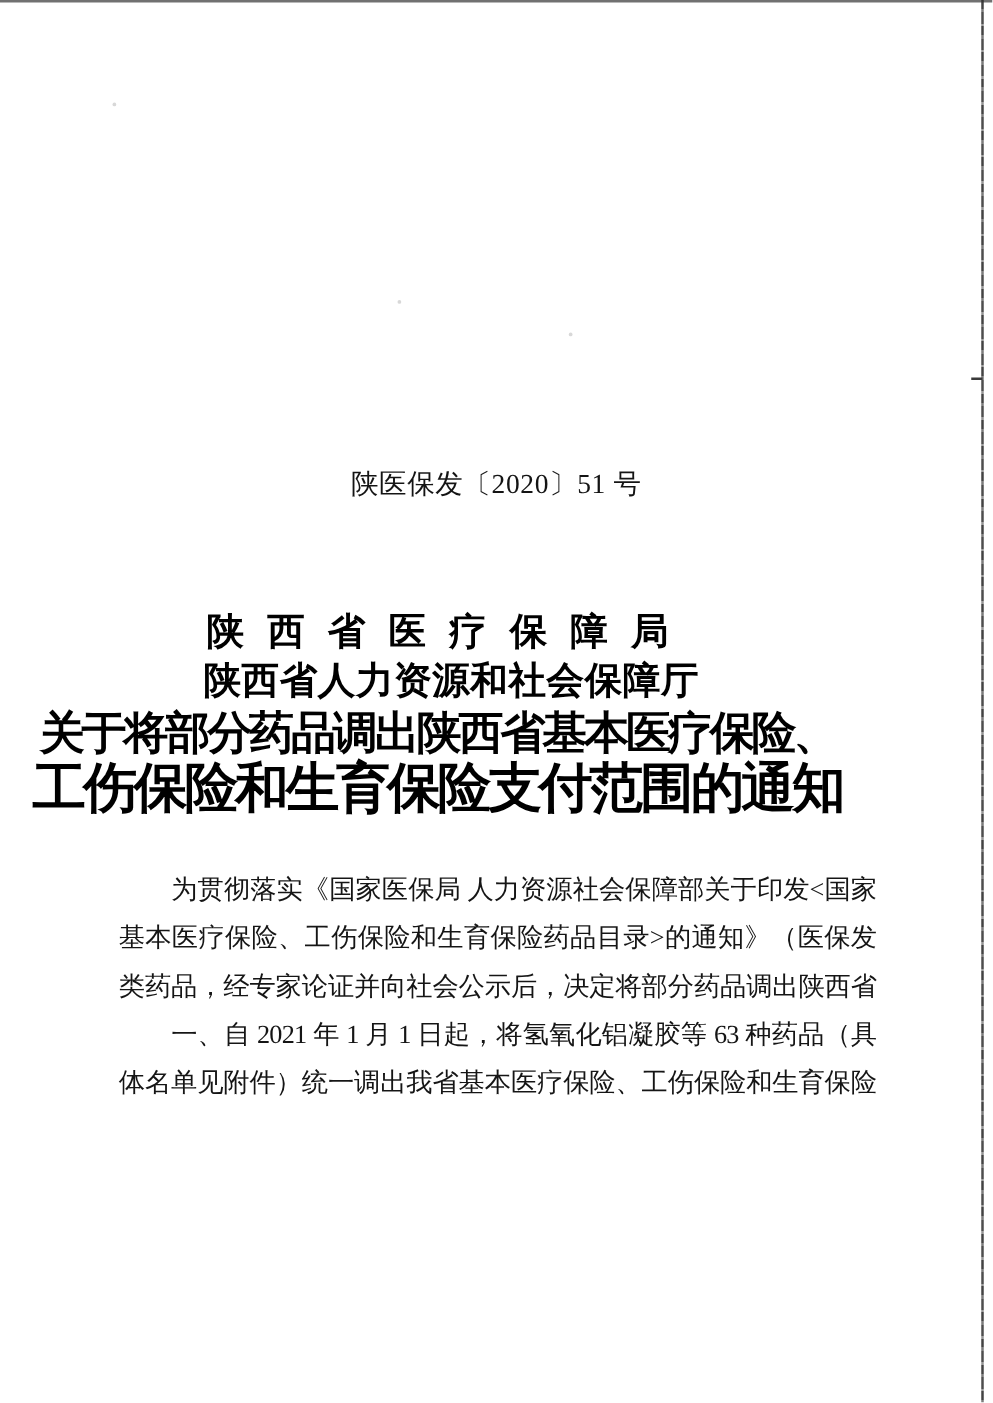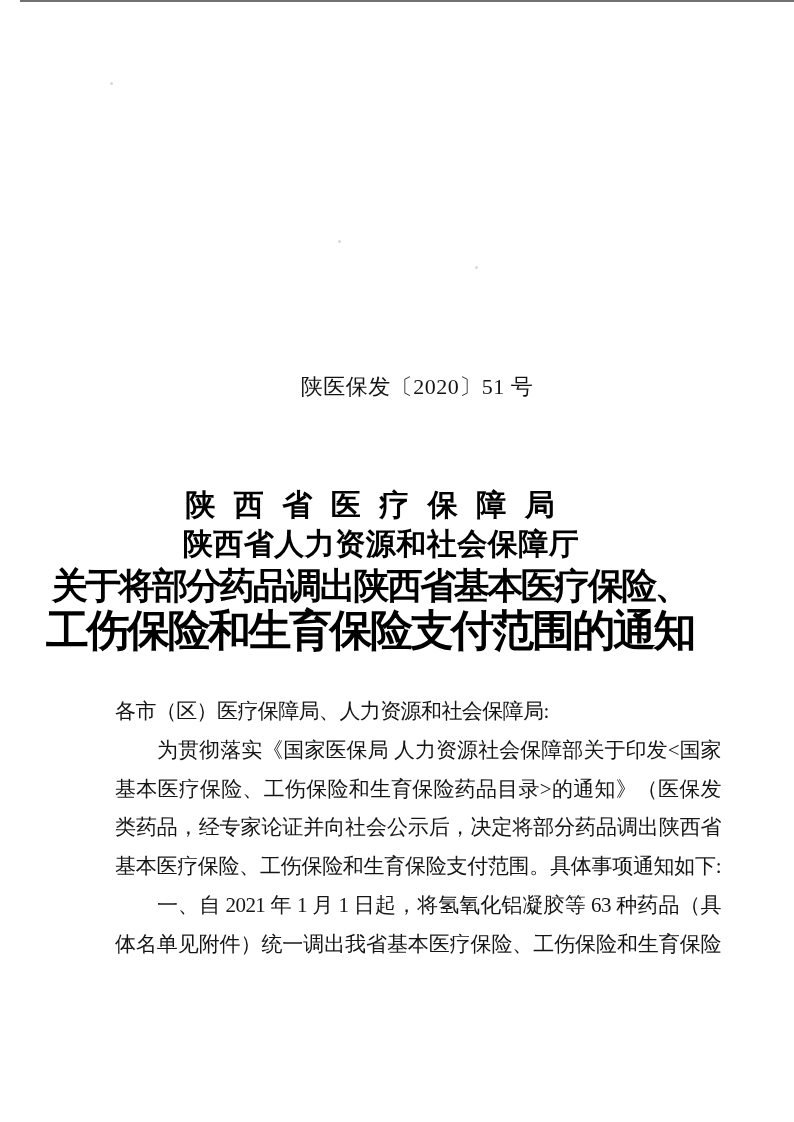--- a/index.html
+++ b/index.html
@@ -4,21 +4,21 @@
 <style>
   html, body { margin: 0; padding: 0; }
   body {
     width: 794px; height: 1122px;
     background: #ffffff;
     position: relative;
     overflow: hidden;
     font-family: "Liberation Serif", "DejaVu Serif", serif;
     color: #1b1b1b;
   }
-  .page { position: absolute; inset: 0; margin-left: 20px; }
+  .page { position: absolute; inset: 0; }
   .abs { position: absolute; }
 
   
   .doc-number {
     top: 372px; left: 0; width: 794px;
     text-align: center;
     font-size: 22px;
     letter-spacing: 0.5px;
     color: #141414;
   }
@@ -73,27 +73,25 @@
   <div class="abs title-line t1">陕西省医疗保障局</div>
 
   <div class="abs title-line t2">陕西省人力资源和社会保障厅</div>
 
   <div class="abs title-line t3">关于将部分药品调出陕西省基本医疗保险、</div>
 
   <div class="abs title-line t4">工伤保险和生育保险支付范围的通知</div>
 
   <div class="abs body-block">
 
-    <div class="salutation">各市（区）医疗保障局、人力资源和社会保障局:</div>
 
     <div>
       <div class="bline indent">为贯彻落实《国家医保局 人力资源社会保障部关于印发&lt;国家</div>
       <div class="bline">基本医疗保险、工伤保险和生育保险药品目录&gt;的通知》（医保发</div>
       <div class="bline">类药品，经专家论证并向社会公示后，决定将部分药品调出陕西省</div>
-      <div class="bline">基本医疗保险、工伤保险和生育保险支付范围。具体事项通知如下:</div>
     </div>
 
     <div>
       <div class="bline indent">一、自 2021 年 1 月 1 日起，将氢氧化铝凝胶等 63 种药品（具</div>
       <div class="bline">体名单见附件）统一调出我省基本医疗保险、工伤保险和生育保险</div>
     </div>
 
   </div>
 
   <div class="abs scan-line-top"></div>

